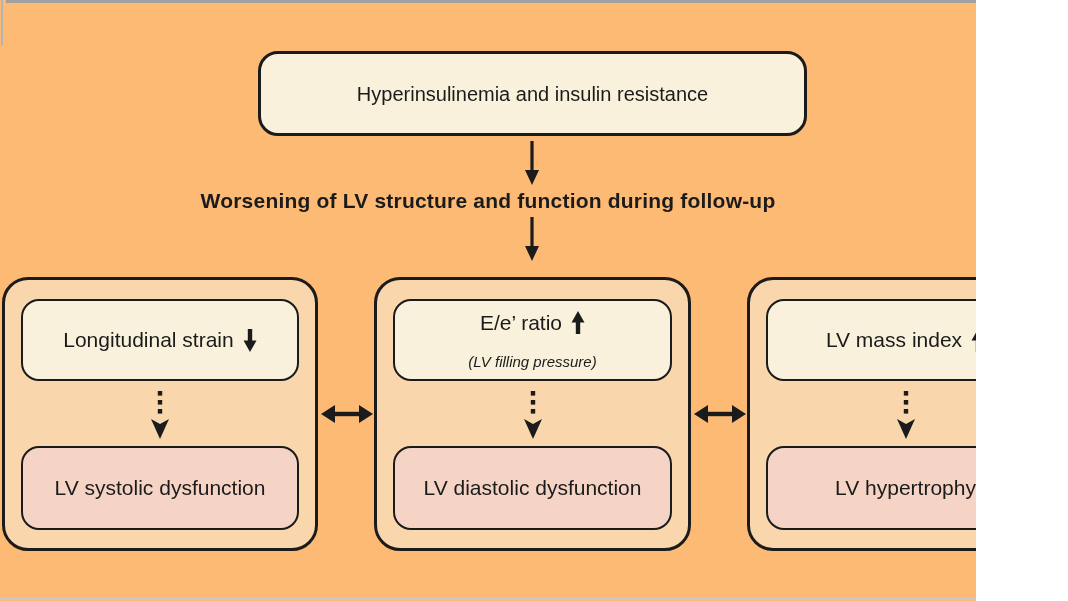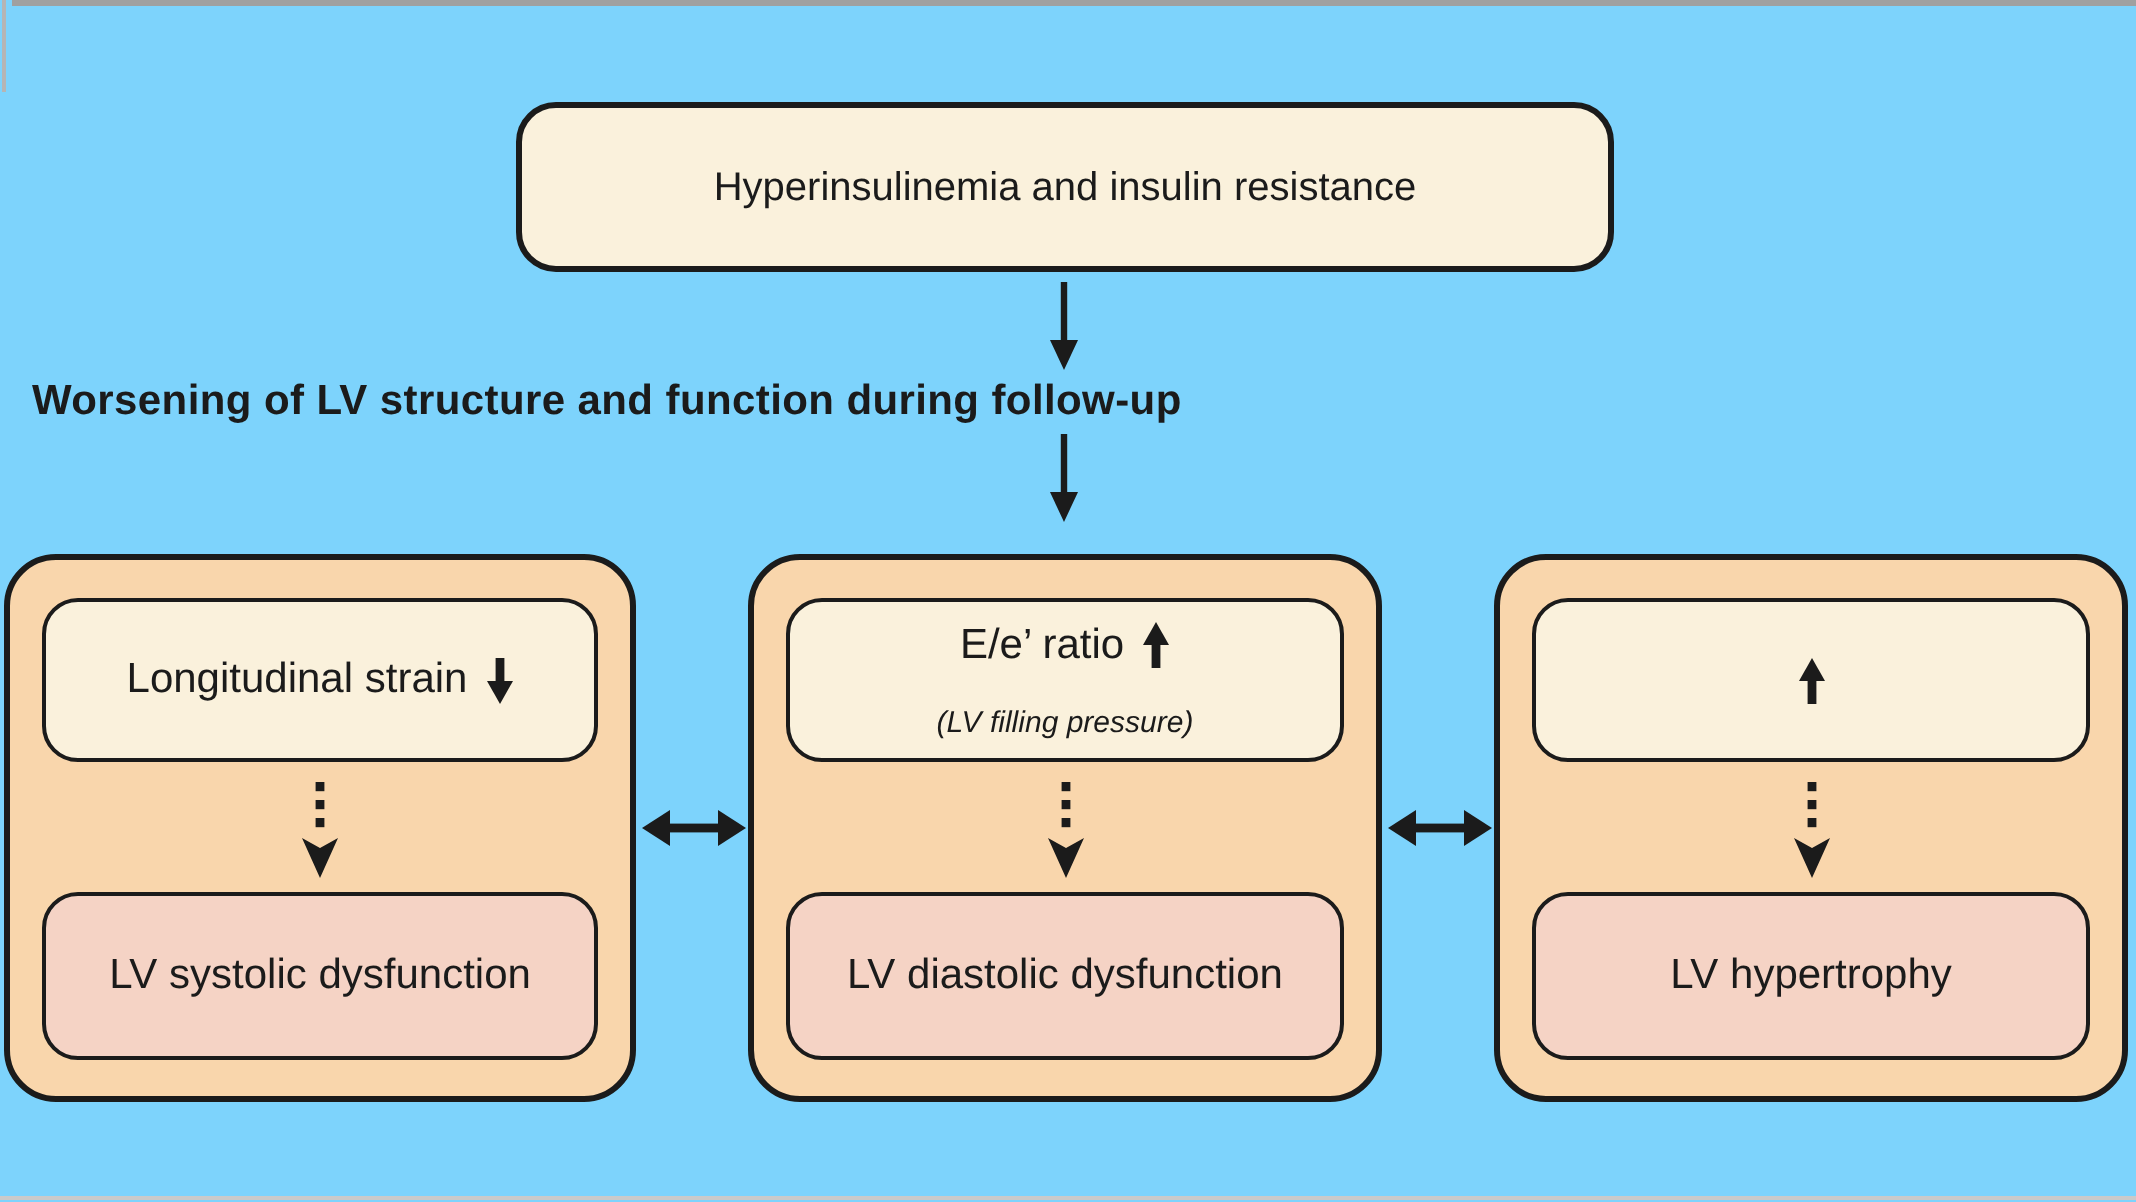--- a/index.html
+++ b/index.html
@@ -1,39 +1,39 @@
 <!DOCTYPE html>
 <html><head>
 <meta charset="utf-8">
 <style>
   html,body{margin:0;padding:0;background:#ffffff;}
   .canvas{
     position:relative;
-    width:1068px;height:601px;
-    background:#7dd3fc;
+    width:976px;height:601px;
+    background:#fdba74;
     font-family:"Liberation Sans", sans-serif;
     color:#1b1b1b;
     overflow:hidden;
     text-decoration:underline;
   }
   
   .frame-top{position:absolute;left:6px;top:0;right:0;height:3px;background:#a0a0a0;}
   .frame-left{position:absolute;left:1px;top:0;width:2px;height:46px;background:#b5b5b5;}
   .frame-bottom{position:absolute;left:0;bottom:1px;width:100%;height:2px;background:#cacaca;}
 
   .top-box{
     position:absolute;left:258px;top:51px;width:549px;height:85px;
     box-sizing:border-box;
     background:#faf1dc;border:3px solid #1b1b1b;border-radius:20px;
     display:flex;flex-direction:column;align-items:center;justify-content:center;
     font-size:20px;line-height:28px;text-align:center;
   }
   .headline{
     position:absolute;top:189px;left:0;width:100%;
-    text-align:left;font-size:21px;font-weight:bold;letter-spacing:0.2px;margin-left:16px;
+    text-align:center;font-size:21px;font-weight:bold;letter-spacing:0.2px;
   }
   .v-arrow{position:absolute;left:524px;}
   .v-arrow.a1{top:141px;}
   .v-arrow.a2{top:217px;}
 
   .panel{
     position:absolute;top:277px;height:274px;box-sizing:border-box;
     background:#f9d6ac;border:3px solid #1b1b1b;border-radius:26px;
   }
   .panel.p0{left:2px;width:316px;}
@@ -136,20 +136,21 @@
 
   <svg class="h-arrow g2" width="52" height="22" viewBox="0 0 52 22">
     <rect x="10" y="8.8" width="32" height="4.4" fill="#1b1b1b"></rect>
     <polygon points="0,11 14,2 14,20" fill="#1b1b1b"></polygon>
     <polygon points="52,11 38,2 38,20" fill="#1b1b1b"></polygon>
   </svg>
 
   <div class="panel p2">
     <div class="finding-box">
       <div class="finding-line">
+        <span>LV mass index</span>
         <svg class="trend-icon" width="14" height="23" viewBox="0 0 14 23">
           <rect x="4.8" y="10" width="4.4" height="13" fill="#1b1b1b"></rect>
           <polygon points="0.5,11.5 13.5,11.5 7,0" fill="#1b1b1b"></polygon>
         </svg>
       </div>
     </div>
     <svg class="dashed-arrow" width="20" height="48" viewBox="0 0 20 48">
       <rect x="7.8" y="0" width="4.4" height="4.6" fill="#1b1b1b"></rect>
       <rect x="7.8" y="9" width="4.4" height="4.6" fill="#1b1b1b"></rect>
       <rect x="7.8" y="18" width="4.4" height="4.6" fill="#1b1b1b"></rect>

